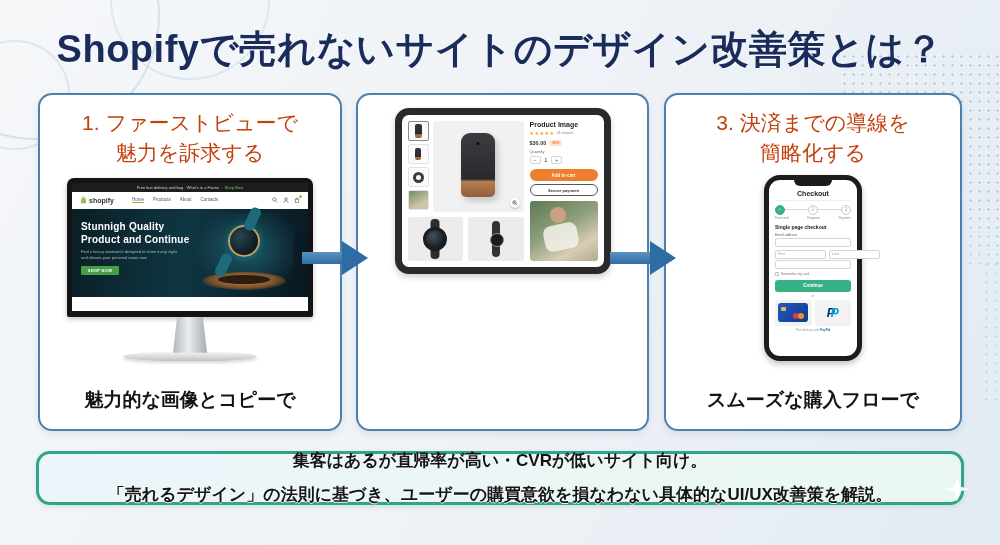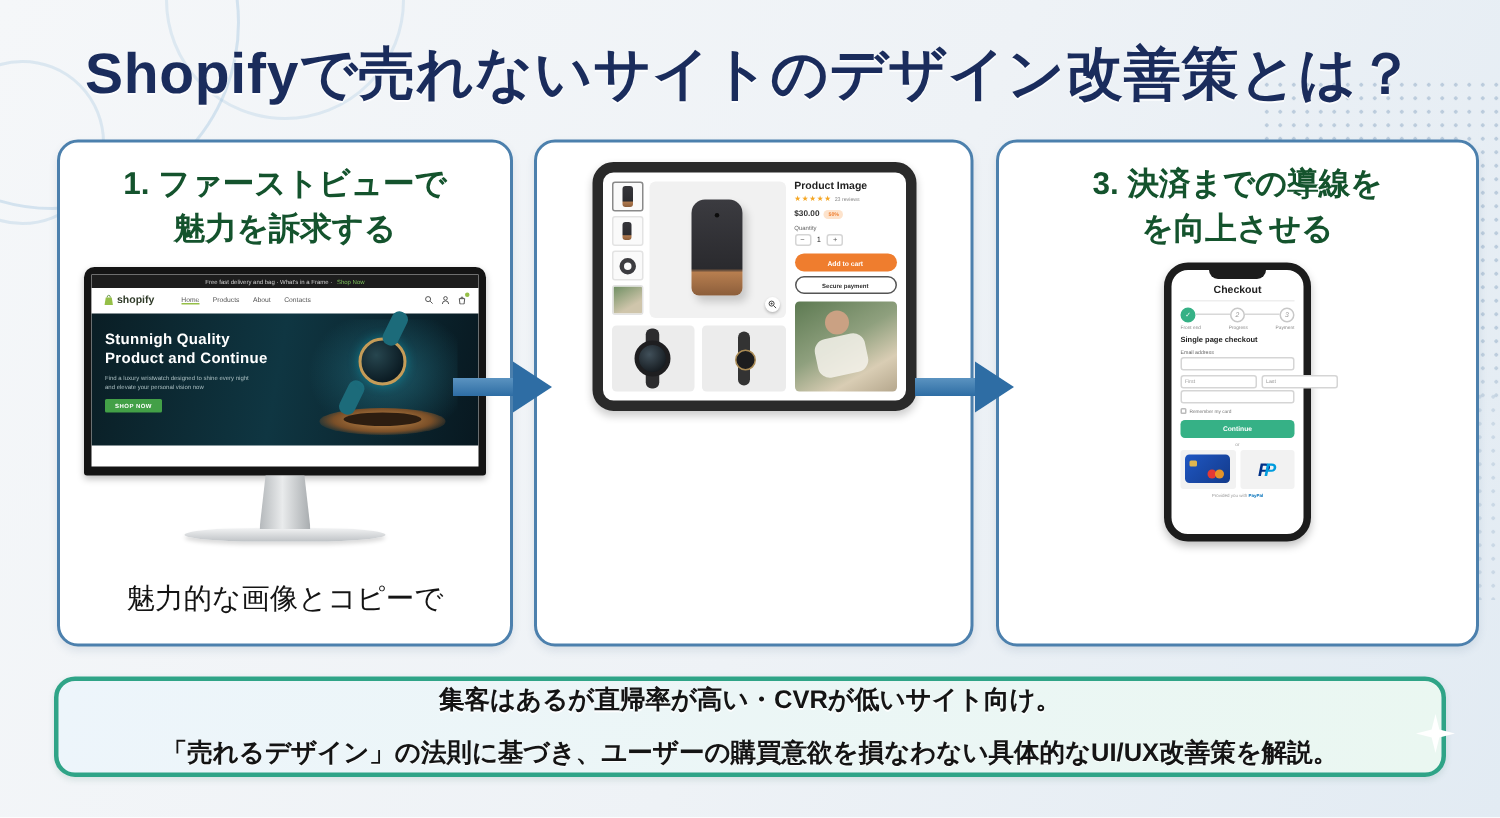--- a/index.html
+++ b/index.html
@@ -25,35 +25,35 @@
   
   .title{position:absolute;left:0;right:0;top:24px;text-align:center;
     font-size:38px;font-weight:bold;color:var(--title-navy);letter-spacing:.5px;
     text-shadow:0 1px 0 rgba(255,255,255,.8);}
   
   .card{position:absolute;top:93px;height:338px;background:#fff;
     border:2px solid var(--card-border);border-radius:14px;
     box-shadow:0 3px 6px rgba(60,90,120,.12);}
   .card1{left:38px;width:304px;}
   .card2{left:356px;width:293px;}
-  .card3{left:664px;width:322px;}
-  .card-heading{margin:13px 6px 0;text-align:center;font-size:21px;font-weight:bold;
-    color:#14532d;line-height:1.42;}
+  .card3{left:664px;width:298px;}
+  .card-heading{margin:13px 6px 0;text-align:center;font-size:21px;font-weight:normal;
+    color:#c2410c;line-height:1.42;}
   .card-caption{position:absolute;left:0;right:0;bottom:15px;text-align:center;
-    font-size:19px;font-weight:normal;color:#141414;line-height:1.45;}
+    font-size:19px;font-weight:bold;color:#141414;line-height:1.45;}
   
   .arrow{position:absolute;top:241px;width:66px;height:34px;z-index:5;}
   .arrow .bar{position:absolute;left:0;top:11px;width:42px;height:12px;
     background:linear-gradient(180deg,#5b93c0,var(--arrow-blue));}
   .arrow .head{position:absolute;left:40px;top:0;width:0;height:0;
     border-top:17px solid transparent;border-bottom:17px solid transparent;
     border-left:26px solid var(--arrow-blue);}
   .arrow1{left:302px;} .arrow2{left:610px;}
   
-  .monitor{margin:10px auto 16px;width:268px;}
+  .monitor{margin:10px auto 16px;width:246px;}
   .m-screen{background:#141414;border-radius:7px 7px 2px 2px;padding:5px 5px 6px;
     box-shadow:0 2px 5px rgba(0,0,0,.25);}
   .m-page{background:#fff;height:128px;overflow:hidden;position:relative;}
   .m-announce{height:9px;background:#1d1d1d;color:#cfcfcf;font-size:4px;
     line-height:9px;text-align:center;white-space:nowrap;}
   .m-alink{color:#7ec15c;margin-left:2px;}
   .m-nav{height:17px;display:flex;align-items:center;padding:0 8px;background:#fff;}
   .m-logo{display:flex;align-items:center;gap:2px;font-size:7px;font-weight:bold;color:#2f3a28;}
   .m-links{display:flex;gap:9px;margin-left:18px;font-size:4.5px;color:#555;}
   .m-links .active{border-bottom:1px solid var(--shopify-green);}
@@ -173,21 +173,21 @@
     background:linear-gradient(135deg,#1f57c3,#133a8a);}
   .chip{position:absolute;left:3px;top:4px;width:5px;height:4px;background:#e0b64f;border-radius:1px;}
   .mc{position:absolute;bottom:3px;width:6px;height:6px;border-radius:50%;}
   .mc.r{right:9px;background:#e53935;}
   .mc.o{right:4px;background:#fb9d1e;opacity:.9;}
   .pp1,.pp2{font-size:12px;font-weight:bold;font-style:italic;}
   .pp1{color:#003087;} .pp2{color:#009cde;margin-left:-4px;}
   .p-note{margin-top:2px;font-size:3px;color:#999;text-align:center;white-space:nowrap;}
   .ppblue{color:var(--paypal-blue);font-weight:bold;}
   
-  .banner{position:absolute;left:36px;right:36px;top:451px;height:67px;border-radius:14px;
+  .banner{position:absolute;left:36px;right:36px;top:451px;height:54px;border-radius:14px;
     border:3px solid var(--banner-border);
     background:linear-gradient(100deg,#edf5fb 0%,#eaf7f1 100%);
     display:flex;flex-direction:column;align-items:center;justify-content:center;gap:12px;
     box-shadow:0 2px 4px rgba(60,120,100,.15);}
   .banner p{font-size:17px;font-weight:bold;color:#141414;text-align:center;line-height:1.3;
     text-shadow:0 1px 0 rgba(255,255,255,.9);}
   .sparkle{position:absolute;left:944px;top:476px;width:26px;height:26px;background:#fff;
     clip-path:polygon(50% 0,60% 40%,100% 50%,60% 60%,50% 100%,40% 60%,0 50%,40% 40%);
     filter:drop-shadow(0 0 2px rgba(255,255,255,.9));z-index:6;}
 </style>
@@ -351,21 +351,21 @@
   </section>
 
   <div class="arrow arrow2">
     <i class="bar"></i>
       <i class="head"></i>
   </div>
 
   <section class="card card3">
     <h2 class="card-heading">
       <span>3. 決済までの導線を</span><br>
-      <span>を向上させる</span>
+      <span>簡略化する</span>
     </h2>
 
     <div class="phone">
       <div class="p-notch"></div>
       <div class="p-screen">
         <div class="p-title">Checkout</div>
         <div class="p-steps">
           <span class="pstep done">
               <i>✓</i>
             </span>
@@ -411,21 +411,21 @@
           </div>
         </div>
         <div class="p-note">
           <span>Provided you with</span>
           <span class="ppblue">PayPal</span>
         </div>
       </div>
     </div>
 
     <p class="card-caption">
-      <br>
+      <span>スムーズな購入フローで</span><br>
     </p>
   </section>
 
   <section class="banner">
     <p>集客はあるが直帰率が高い・CVRが低いサイト向け。</p>
     <p>「売れるデザイン」の法則に基づき、ユーザーの購買意欲を損なわない具体的なUI/UX改善策を解説。</p>
   </section>
   <div class="sparkle"></div>
 </div>
 

